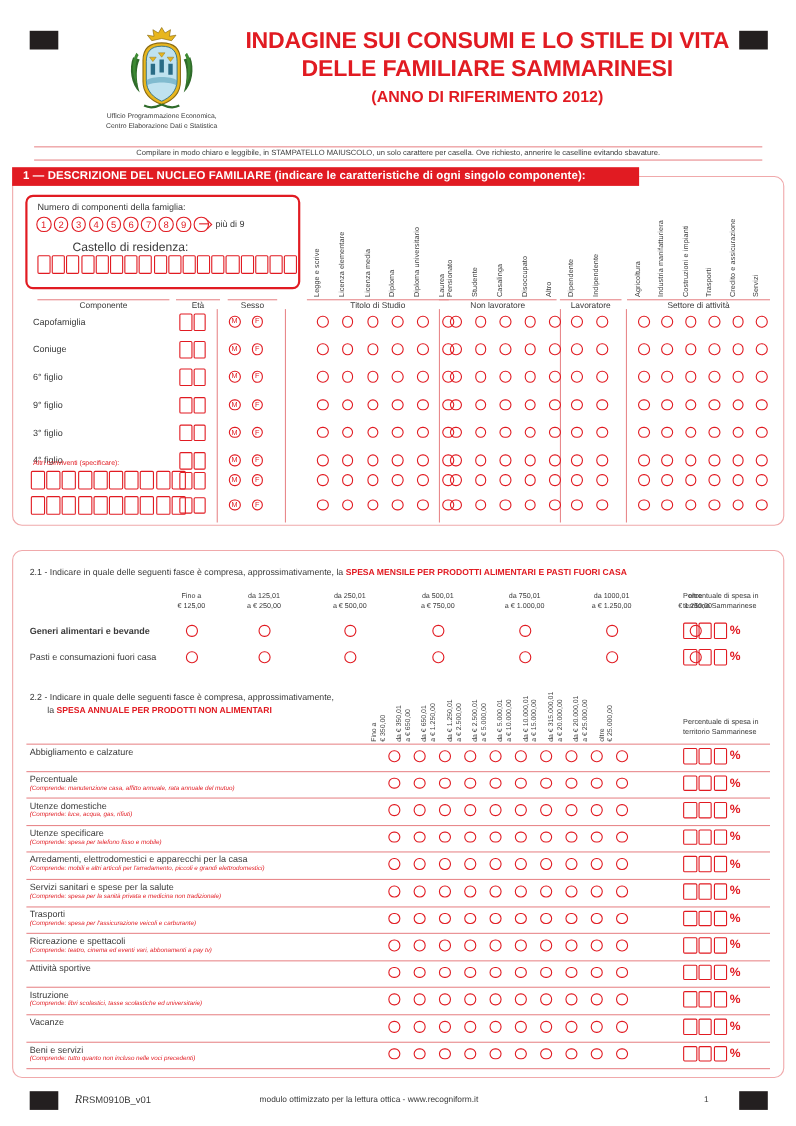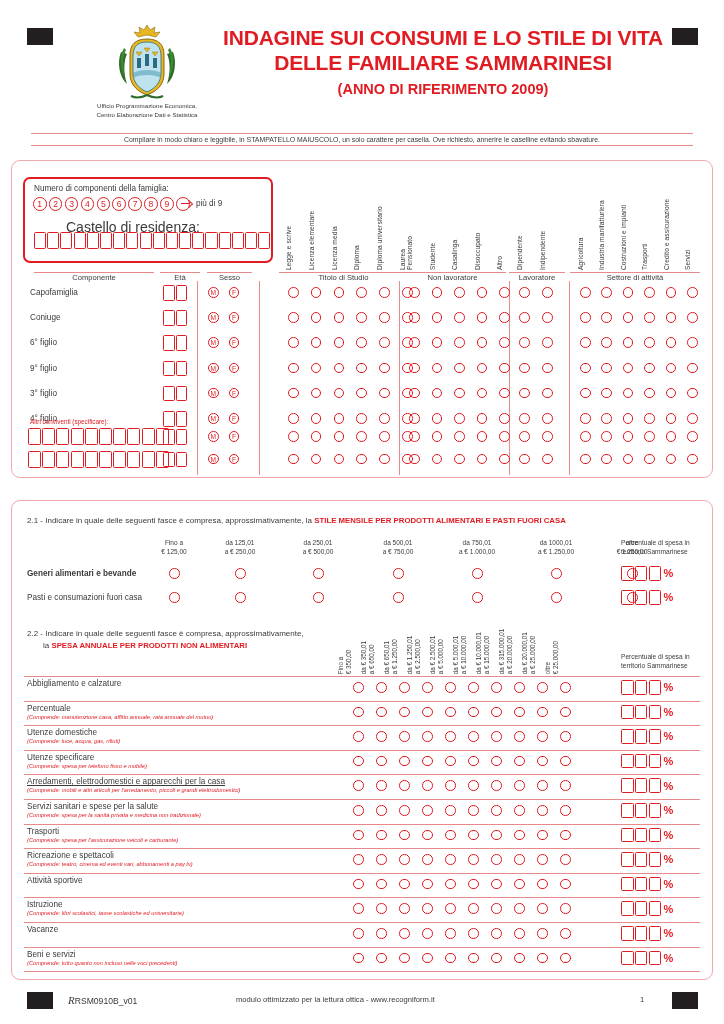--- a/index.html
+++ b/index.html
@@ -67,21 +67,21 @@
   }
   .arrowcirc { position: relative; width: 13.5px; height: 13.5px; border: 1.1px solid #e11b22; border-radius: 50%; }
   .arrowcirc::after {
     content: ""; position: absolute; left: 4px; top: 5.3px; width: 9px; height: 1.1px; background: #e11b22;
   }
   .arrowcirc::before {
     content: ""; position: absolute; left: 9.4px; top: 3.1px; width: 4.6px; height: 4.6px;
     border-top: 1.1px solid #e11b22; border-right: 1.1px solid #e11b22; transform: rotate(45deg);
   }
   .piu { font-size: 8.2px; color: #3a3a3a; margin-left: 4px; }
-  .cast-label { position: absolute; left: 9px; top: 40px; font-size: 14px; color: #3a3a3a; padding-left: 32px; }
+  .cast-label { position: absolute; left: 9px; top: 40px; font-size: 11px; color: #3a3a3a; padding-left: 32px; }
   .castboxes { position: absolute; left: 9px; top: 53px; display: flex; gap: 1.1px; }
   .cbox { width: 12.1px; height: 17px; border: 1.1px solid #e11b22; border-radius: 1.5px; }
 
   
   .vlabels { position: absolute; top: 178px; height: 92px; }
   .vlab {
     position: absolute; bottom: 0; transform-origin: left bottom; transform: rotate(-90deg);
     white-space: nowrap; font-size: 6.6px; color: #3a3a3a; letter-spacing: .1px;
   }
 
@@ -167,27 +167,28 @@
         </g>
       </svg>
       <div class="office">
         <div>Ufficio Programmazione Economica,</div>
         <div>Centro Elaborazione Dati e Statistica</div>
       </div>
     </div>
     <div class="titles">
       <div class="t1">INDAGINE SUI CONSUMI E LO STILE DI VITA</div>
       <div class="t2">DELLE FAMILIARE SAMMARINESI</div>
-      <div class="t3">(ANNO DI RIFERIMENTO 2009)</div>
+      <div class="t3">(ANNO DI RIFERIMENTO 2012)</div>
     </div>
   </div>
 
   <div class="instr">Compilare in modo chiaro e leggibile, in STAMPATELLO MAIUSCOLO, un solo carattere per casella. Ove richiesto, annerire le caselline evitando sbavature.</div>
 
   <div class="panel p1"></div>
+  <div class="secbar s1">1 — DESCRIZIONE DEL NUCLEO FAMILIARE (indicare le caratteristiche di ogni singolo componente):</div>
 
   <div class="fambox">
     <div class="fam-label">Numero di componenti della famiglia:</div>
     <div class="numrow" id="famnums">
         <div class="numcirc">1</div>
         <div class="numcirc">2</div>
         <div class="numcirc">3</div>
         <div class="numcirc">4</div>
         <div class="numcirc">5</div>
         <div class="numcirc">6</div>
@@ -542,21 +543,21 @@
       <div class="ocirc" style="position: absolute; left: 601.4px; top: 453.5px;"></div>
       <div class="ocirc" style="position: absolute; left: 622.8px; top: 453.5px;"></div>
       <div class="ocirc" style="position: absolute; left: 644.2px; top: 453.5px;"></div>
       <div class="ocirc" style="position: absolute; left: 665.6px; top: 453.5px;"></div>
       <div class="ocirc" style="position: absolute; left: 687px; top: 453.5px;"></div>
     </div>
 
   <div class="panel p2"></div>
 
   <div class="q-intro" style="left:27px; top:516px;">
-    <span>2.1 - Indicare in quale delle seguenti fasce è compresa, approssimativamente, la </span><span class="hl">STILE MENSILE PER PRODOTTI ALIMENTARI E PASTI FUORI CASA</span>
+    <span>2.1 - Indicare in quale delle seguenti fasce è compresa, approssimativamente, la </span><span class="hl">SPESA MENSILE PER PRODOTTI ALIMENTARI E PASTI FUORI CASA</span>
   </div>
 
   <div id="s2-dynamic">
       <div class="colhead" style="left: 134px; top: 539px; width: 80px;">
         <div>Fino a</div>
         <div>€ 125,00</div>
       </div>
       <div class="colhead" style="left: 200px; top: 539px; width: 80px;">
         <div>da 125,01</div>
         <div>a € 250,00</div>
@@ -716,21 +717,21 @@
       <div class="ocirc" style="position: absolute; left: 514px; top: 755.8px;"></div>
       <div class="ocirc" style="position: absolute; left: 537px; top: 755.8px;"></div>
       <div class="ocirc" style="position: absolute; left: 560px; top: 755.8px;"></div>
       <div class="pctgrp" style="left: 621px; top: 753.8px;">
         <div class="pbox"></div>
         <div class="pbox"></div>
         <div class="pbox"></div>
         <span class="pctsign">%</span>
       </div>
       <div class="rowrule" style="left: 24px; top: 774.4px; width: 676px;"></div>
-      <div class="itemname" style="left: 27px; top: 777.4px; text-decoration: underline;">Arredamenti, elettrodomestici e apparecchi per la casa</div>
+      <div class="itemname" style="left: 27px; top: 777.4px;">Arredamenti, elettrodomestici e apparecchi per la casa</div>
       <div class="itemsub" style="left: 27px; top: 787.4px;">(Comprende: mobili e altri articoli per l'arredamento, piccoli e grandi elettrodomestici)</div>
       <div class="ocirc" style="position: absolute; left: 353px; top: 780.4px;"></div>
       <div class="ocirc" style="position: absolute; left: 376px; top: 780.4px;"></div>
       <div class="ocirc" style="position: absolute; left: 399px; top: 780.4px;"></div>
       <div class="ocirc" style="position: absolute; left: 422px; top: 780.4px;"></div>
       <div class="ocirc" style="position: absolute; left: 445px; top: 780.4px;"></div>
       <div class="ocirc" style="position: absolute; left: 468px; top: 780.4px;"></div>
       <div class="ocirc" style="position: absolute; left: 491px; top: 780.4px;"></div>
       <div class="ocirc" style="position: absolute; left: 514px; top: 780.4px;"></div>
       <div class="ocirc" style="position: absolute; left: 537px; top: 780.4px;"></div>

